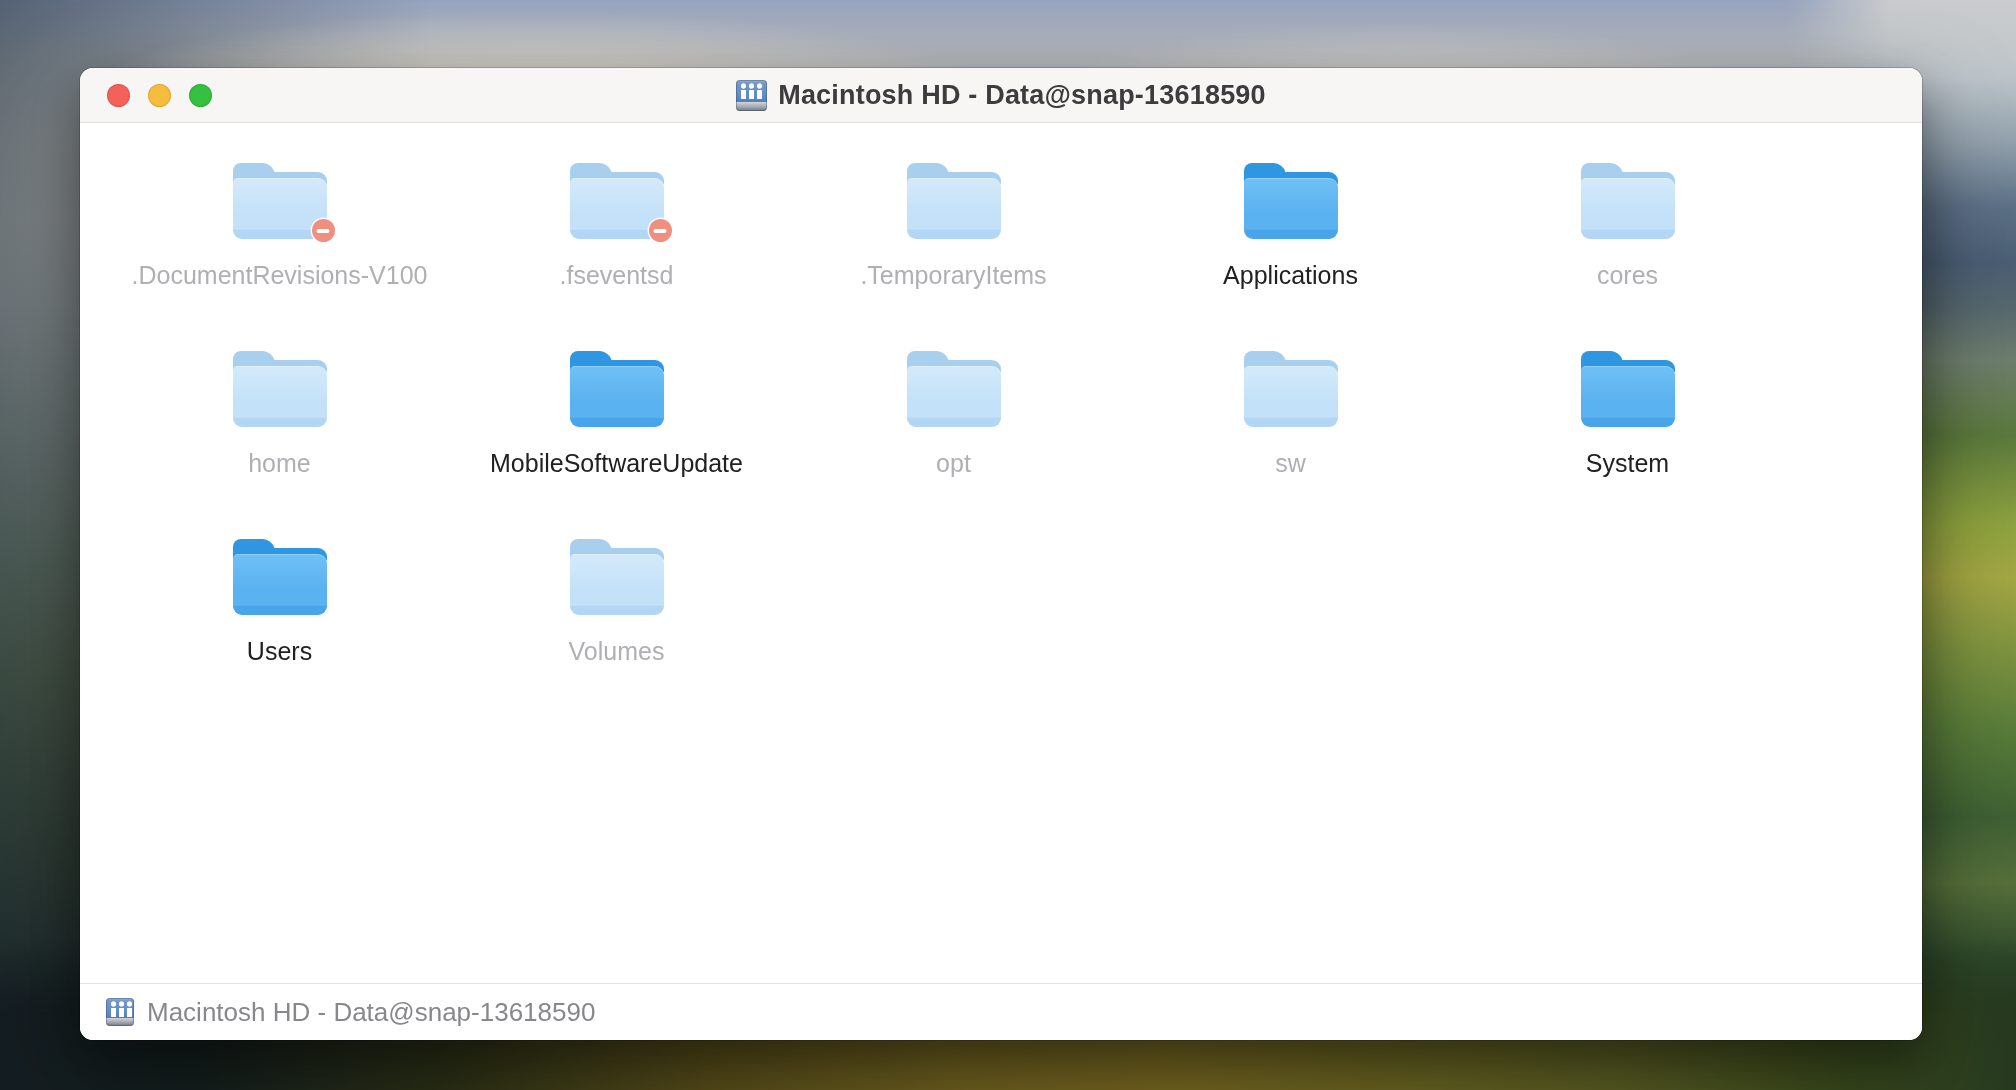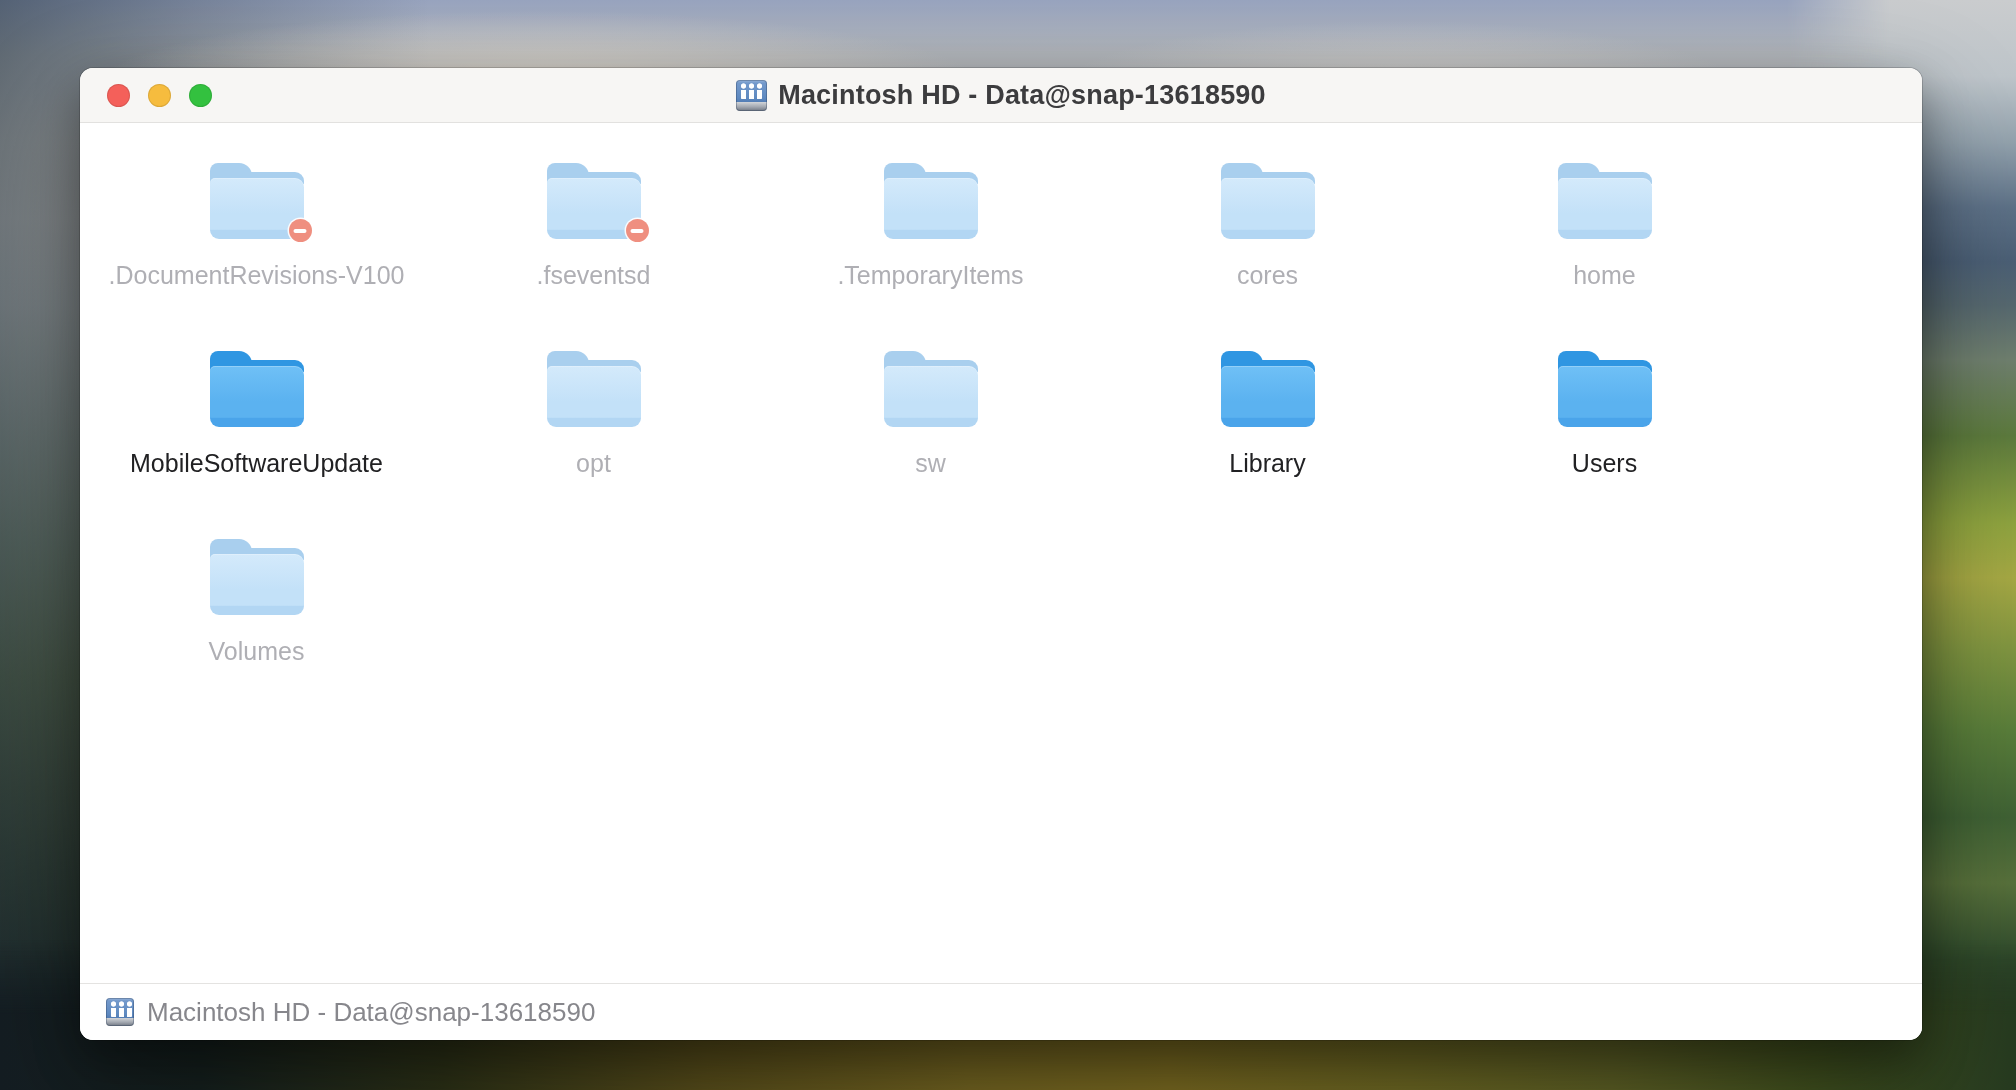--- a/index.html
+++ b/index.html
@@ -61,21 +61,21 @@
       radial-gradient(circle at 11.5px 3px, #fff 2.3px, rgba(255,255,255,0) 3px),
       radial-gradient(circle at 19.5px 3px, #fff 2.3px, rgba(255,255,255,0) 3px),
       linear-gradient(#fff,#fff), linear-gradient(#fff,#fff), linear-gradient(#fff,#fff);
     background-size:100% 100%,100% 100%,100% 100%, 5px 9px, 5px 9px, 5px 9px;
     background-position:0 0,0 0,0 0, 1px 7px, 9px 7px, 17px 7px;
     background-repeat:no-repeat; border-radius:2px; }
   .drive.small { width:28px; height:28px; flex-basis:28px; }
 
   
   .content { flex:1 1 auto; background:#fff; overflow:hidden; }
-  .grid { display:grid; grid-template-columns:repeat(5, 337px); grid-auto-rows:188px; padding-left:8px; }
+  .grid { display:grid; grid-template-columns:repeat(5, 337px); grid-auto-rows:188px; padding-left:31px; }
   .cell { display:flex; flex-direction:column; align-items:center; padding-top:40px; cursor:default; }
 
   .folder { position:relative; width:94px; height:76px; flex:0 0 76px; }
   .tab { position:absolute; top:0; left:0; width:42px; height:20px;
     border-radius:8px 13px 0 0; background:var(--folder-tab,#2f96e2); }
   .tab::after { content:""; position:absolute; top:9px; left:0; width:94px; height:12px;
     border-radius:0 9px 0 0; background:var(--folder-tab,#2f96e2); }
   .fbody { position:absolute; left:0; right:0; top:15px; bottom:0;
     border-radius:5px 9px 9px 9px;
     background:linear-gradient(180deg,
@@ -152,20 +152,28 @@
 
   <div class="cell dimmed">
     <div class="folder">
       <div class="tab"></div>
       <div class="fbody"></div>
 
     </div>
     <div class="flabel">.TemporaryItems</div>
   </div>
 
+  <div class="cell">
+    <div class="folder">
+      <div class="tab"></div>
+      <div class="fbody"></div>
+
+    </div>
+    <div class="flabel">Applications</div>
+  </div>
 
   <div class="cell dimmed">
     <div class="folder">
       <div class="tab"></div>
       <div class="fbody"></div>
 
     </div>
     <div class="flabel">cores</div>
   </div>
 
@@ -207,21 +215,21 @@
     </div>
     <div class="flabel">sw</div>
   </div>
 
   <div class="cell">
     <div class="folder">
       <div class="tab"></div>
       <div class="fbody"></div>
 
     </div>
-    <div class="flabel">Library</div>
+    <div class="flabel">System</div>
   </div>
 
   <div class="cell">
     <div class="folder">
       <div class="tab"></div>
       <div class="fbody"></div>
 
     </div>
     <div class="flabel">Users</div>
   </div>

